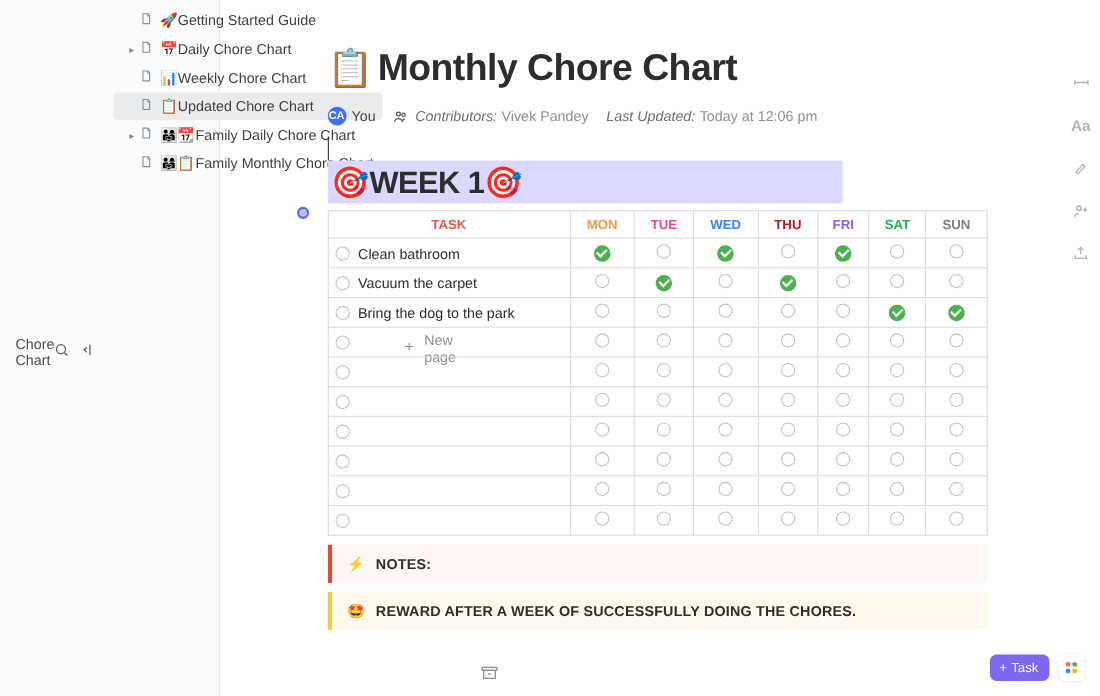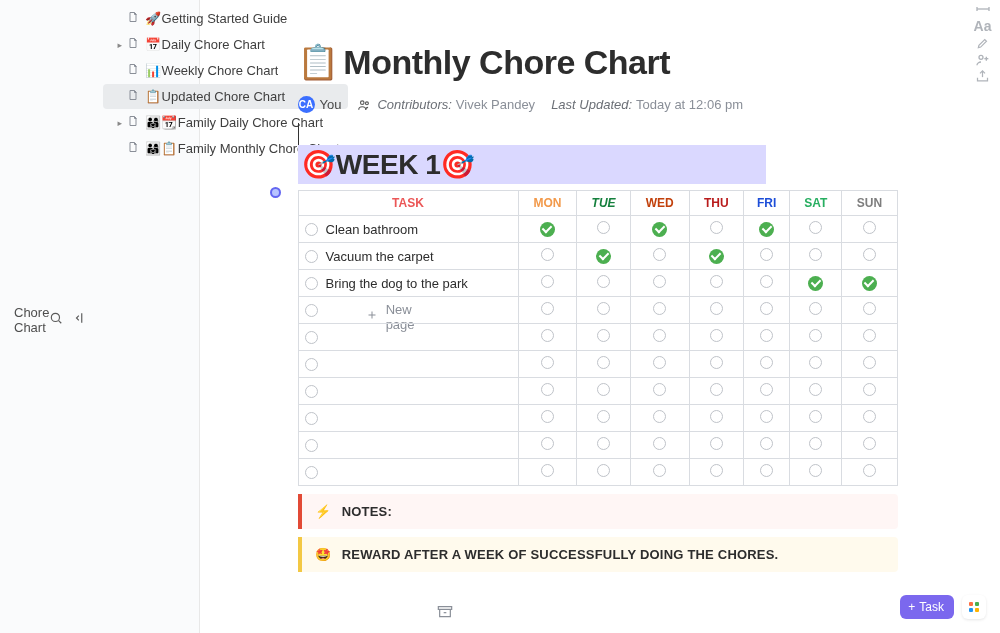--- a/index.html
+++ b/index.html
@@ -165,24 +165,24 @@
       text-align: center;
       vertical-align: middle;
       height: 23px;
     }
     table.chore th {
       font-size: 12px;
       font-weight: 700;
     }
     table.chore th.task-col { color: #eb5757; }
     table.chore th.mon { color: #f2994a; }
-    table.chore th.tue { color: #15803d; font-style: italic; }
-    table.chore th.wed { color: #c2410c; }
+    table.chore th.tue { color: #ec4899; }
+    table.chore th.wed { color: #3b82f6; }
     table.chore th.thu { color: #b91c1c; }
-    table.chore th.fri { color: #1d4ed8; }
+    table.chore th.fri { color: #8b5cf6; }
     table.chore th.sat { color: #27ae60; }
     table.chore th.sun { color: #7e7e7e; }
     td.task-cell {
       text-align: left;
       font-size: 13px;
       padding: 5px 8px;
     }
     .task-cell-inner { display: flex; align-items: center; gap: 8px; }
     .unchecked {
       width: 13px; height: 13px;
@@ -216,23 +216,25 @@
       align-items: center;
       gap: 10px;
     }
     .callout.red { background: #fff6f5; border-color: #e24a36; }
     .callout.yellow { background: #fffaed; border-color: #f3c844; }
     .callout strong { font-weight: 600; letter-spacing: 0.2px; }
 
     
     .right-rail {
       width: 35px;
+      padding-top: 66px;
       display: flex;
       flex-direction: column;
       align-items: center;
+      gap: 22px;
     }
     .right-rail .rail-icon {
       color: #b0b4ba;
       width: 17px; height: 17px;
       display: flex; align-items: center; justify-content: center;
       cursor: pointer;
     }
     .right-rail .rail-icon span { font-size: 14px; font-weight: 600; }
 
     

